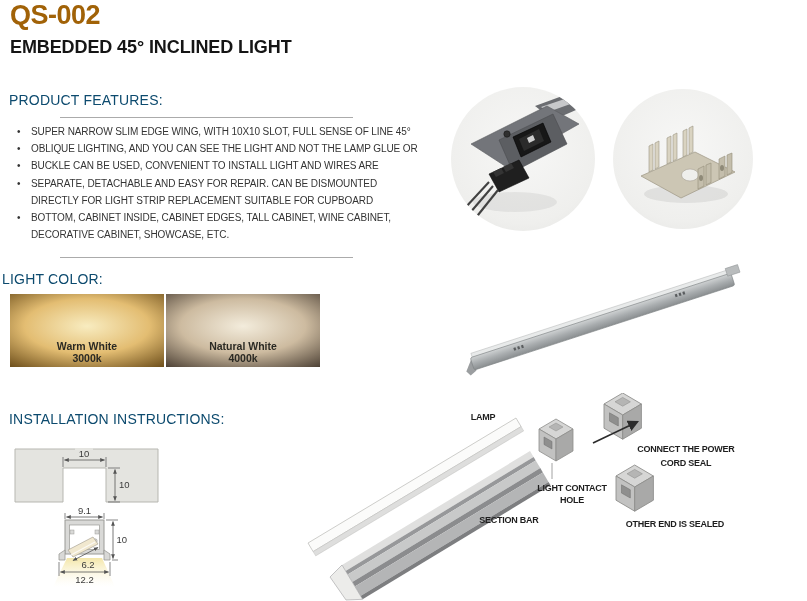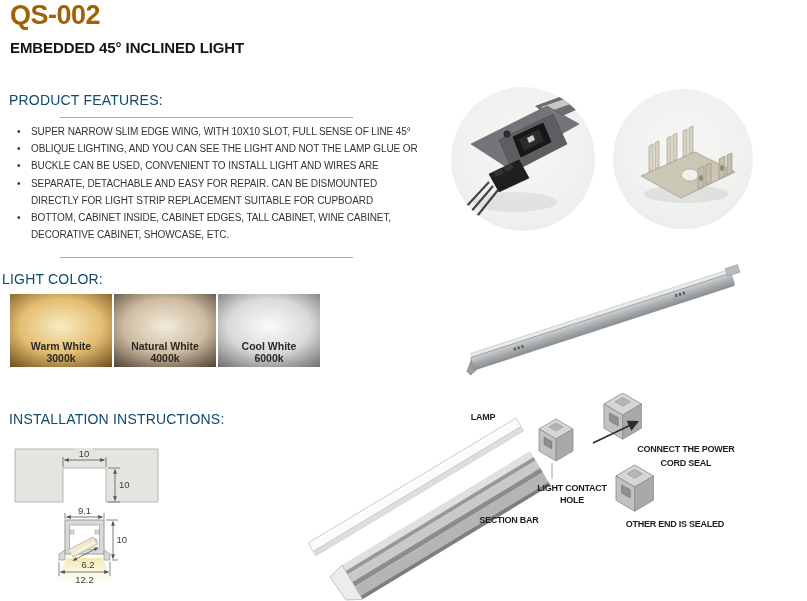--- a/index.html
+++ b/index.html
@@ -3,21 +3,21 @@
 <meta charset="utf-8">
 <style>
   html,body { margin:0; padding:0; background:#ffffff; }
   .page {
     position:relative; width:807px; height:601px; background:#ffffff;
     font-family:"Liberation Sans", sans-serif; color:#1c1c1c; overflow:hidden;
   }
   .abs { position:absolute; }
 
   .title { left:10px; top:0px; font-size:27px; font-weight:bold; letter-spacing:-0.5px; color:#a16207; }
-  .subtitle { left:10px; top:37px; font-size:15px; font-weight:bold; line-height:21.5px; color:#151515; letter-spacing:-0.1px; }
+  .subtitle { left:10px; top:37px; font-size:18px; font-weight:bold; line-height:21.5px; color:#151515; letter-spacing:-0.1px; }
 
   .sec-heading { font-size:14px; font-weight:normal; color:#0c4a6e; letter-spacing:0.2px; }
   .h-features { left:9px; top:92px; }
   .h-lightcolor { left:2px; top:271px;text-align:right; }
   .h-install { left:9px; top:411px; }
 
   .rule { height:1px; background:#8f8f8f; opacity:0.75; }
   .rule1 { left:60px; top:117px; width:293px; }
   .rule2 { left:60px; top:257px; width:293px; }
 
@@ -61,26 +61,20 @@
     <div class="swatch" style="background: radial-gradient(78% 72% at 50% 44%, rgb(248, 236, 192) 0%, rgb(227, 189, 114) 52%, rgb(111, 80, 28) 100%);">
       <div class="swatch-text">
         <div>Warm White</div>
         <div>3000k</div>
       </div>
     </div>
     <div class="swatch" style="background: radial-gradient(78% 72% at 50% 44%, rgb(243, 236, 220) 0%, rgb(205, 187, 160) 52%, rgb(79, 67, 55) 100%);">
       <div class="swatch-text">
         <div>Natural White</div>
         <div>4000k</div>
-      </div>
-    </div>
-    <div class="swatch" style="background: radial-gradient(78% 72% at 50% 44%, rgb(250, 250, 250) 0%, rgb(217, 217, 217) 52%, rgb(111, 111, 111) 100%);">
-      <div class="swatch-text">
-        <div>Cool White</div>
-        <div>6000k</div>
       </div>
     </div>
   </div>
 
   <div class="abs sec-heading h-install">INSTALLATION INSTRUCTIONS:</div>
 
   <svg class="abs" style="left:3px; top:437px;" width="190" height="164" viewBox="0 0 190 164">
     <defs>
       <marker id="arr" viewBox="0 0 10 10" refX="9" refY="5" markerWidth="6" markerHeight="6" orient="auto-start-reverse">
         <path d="M0,1 L10,5 L0,9 z" fill="#555"></path>

